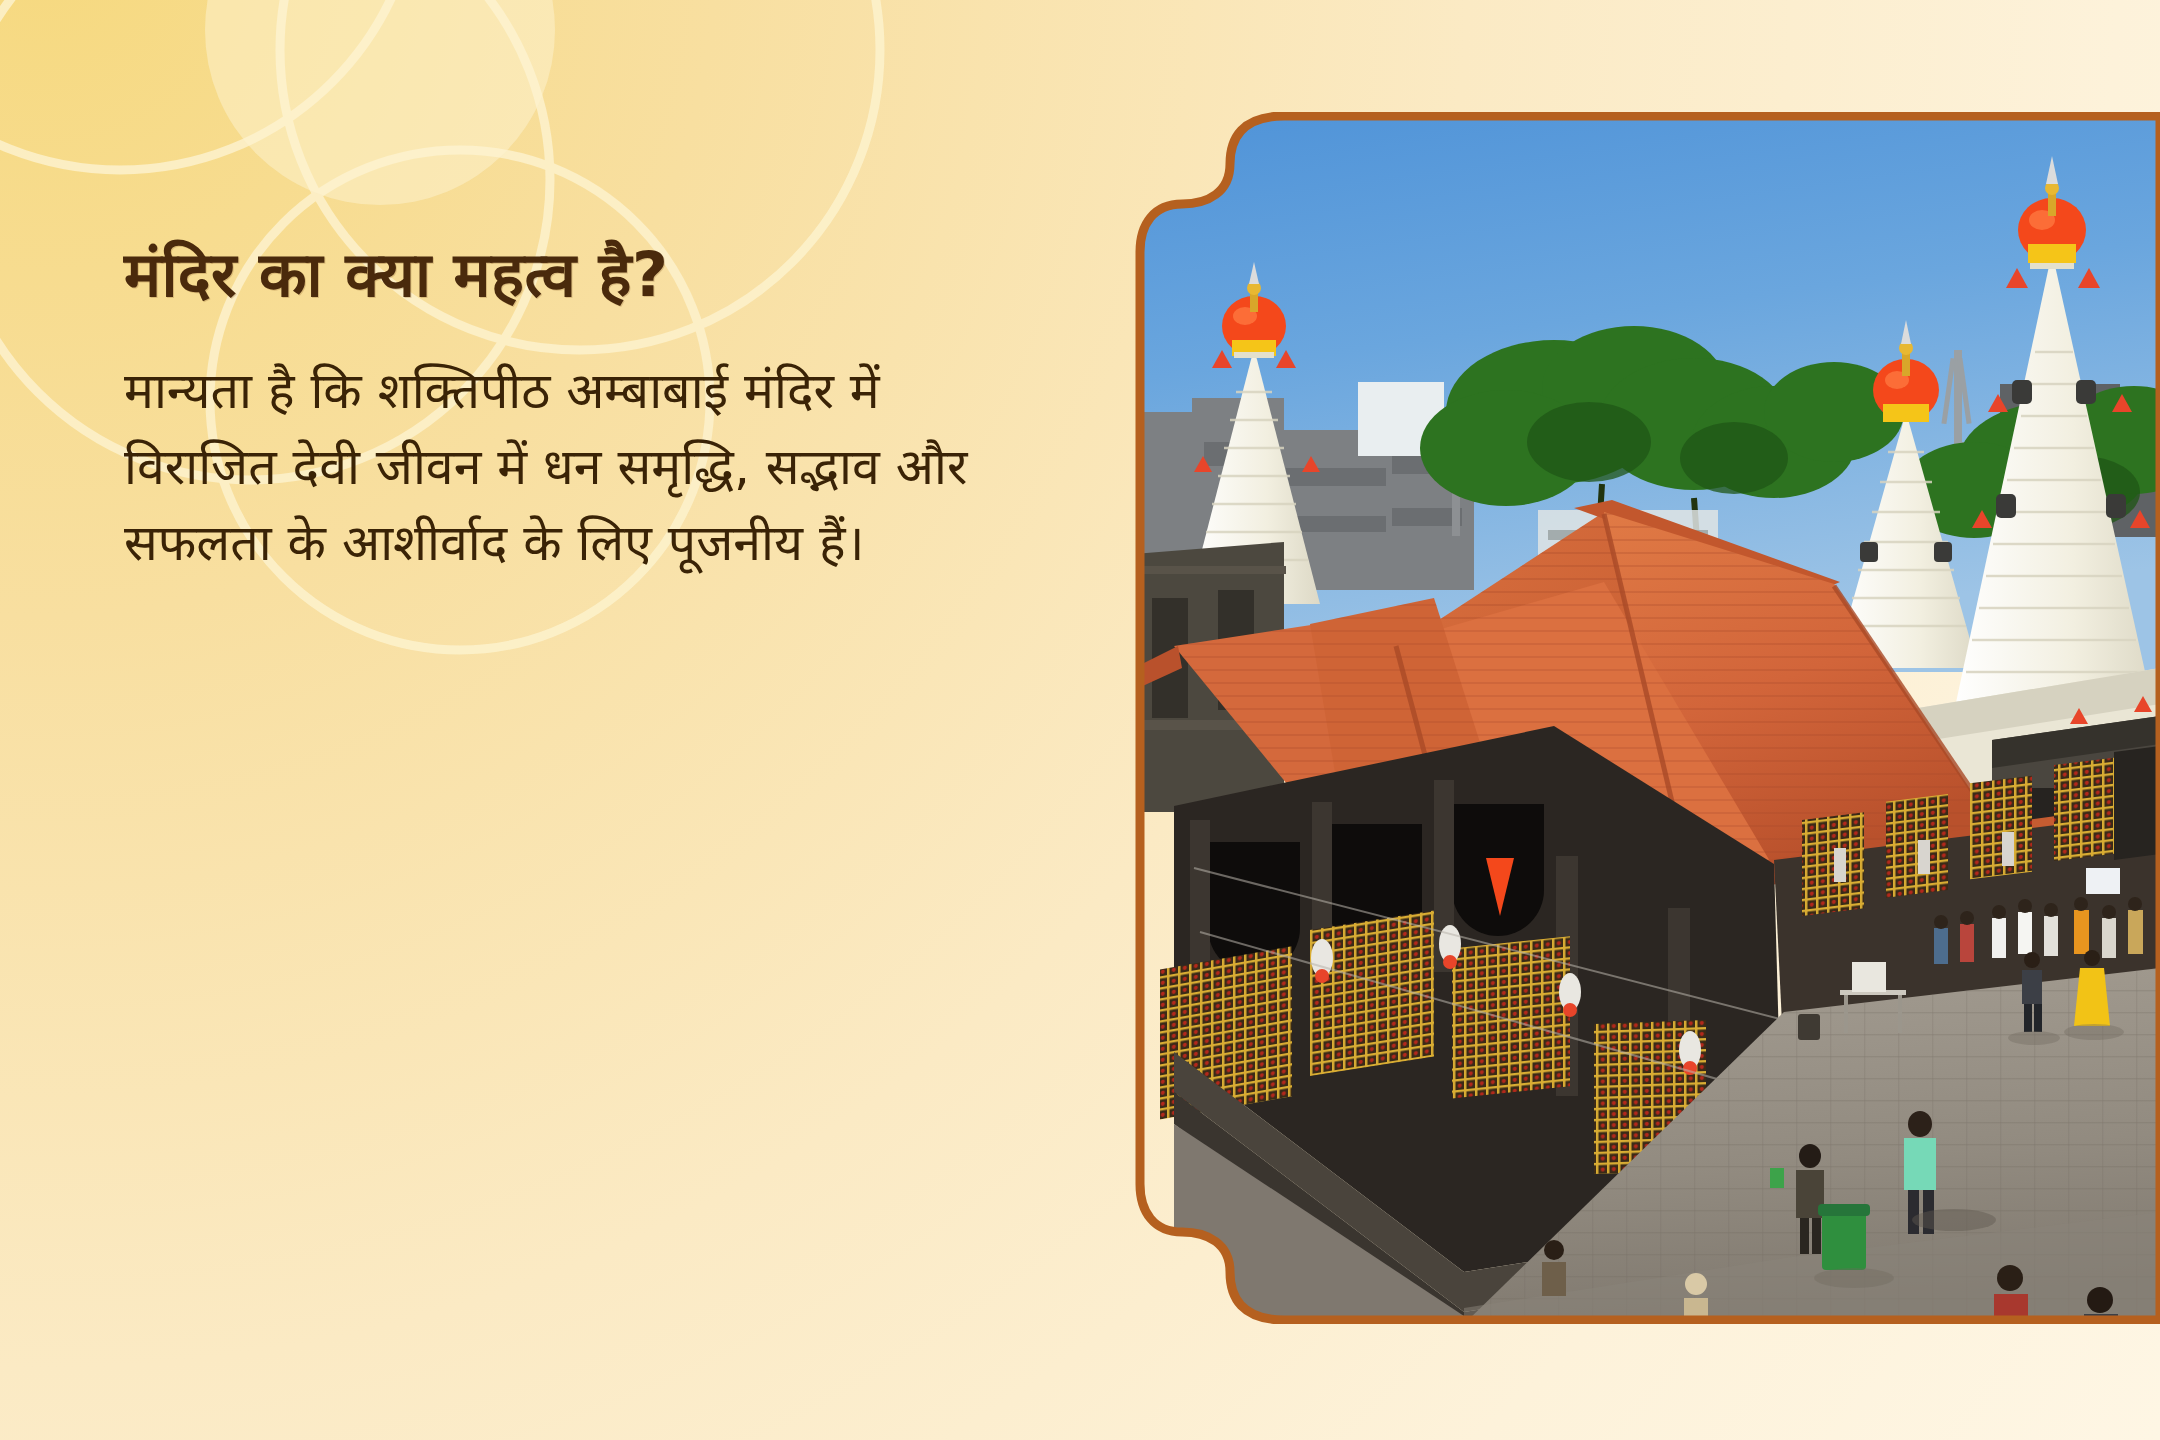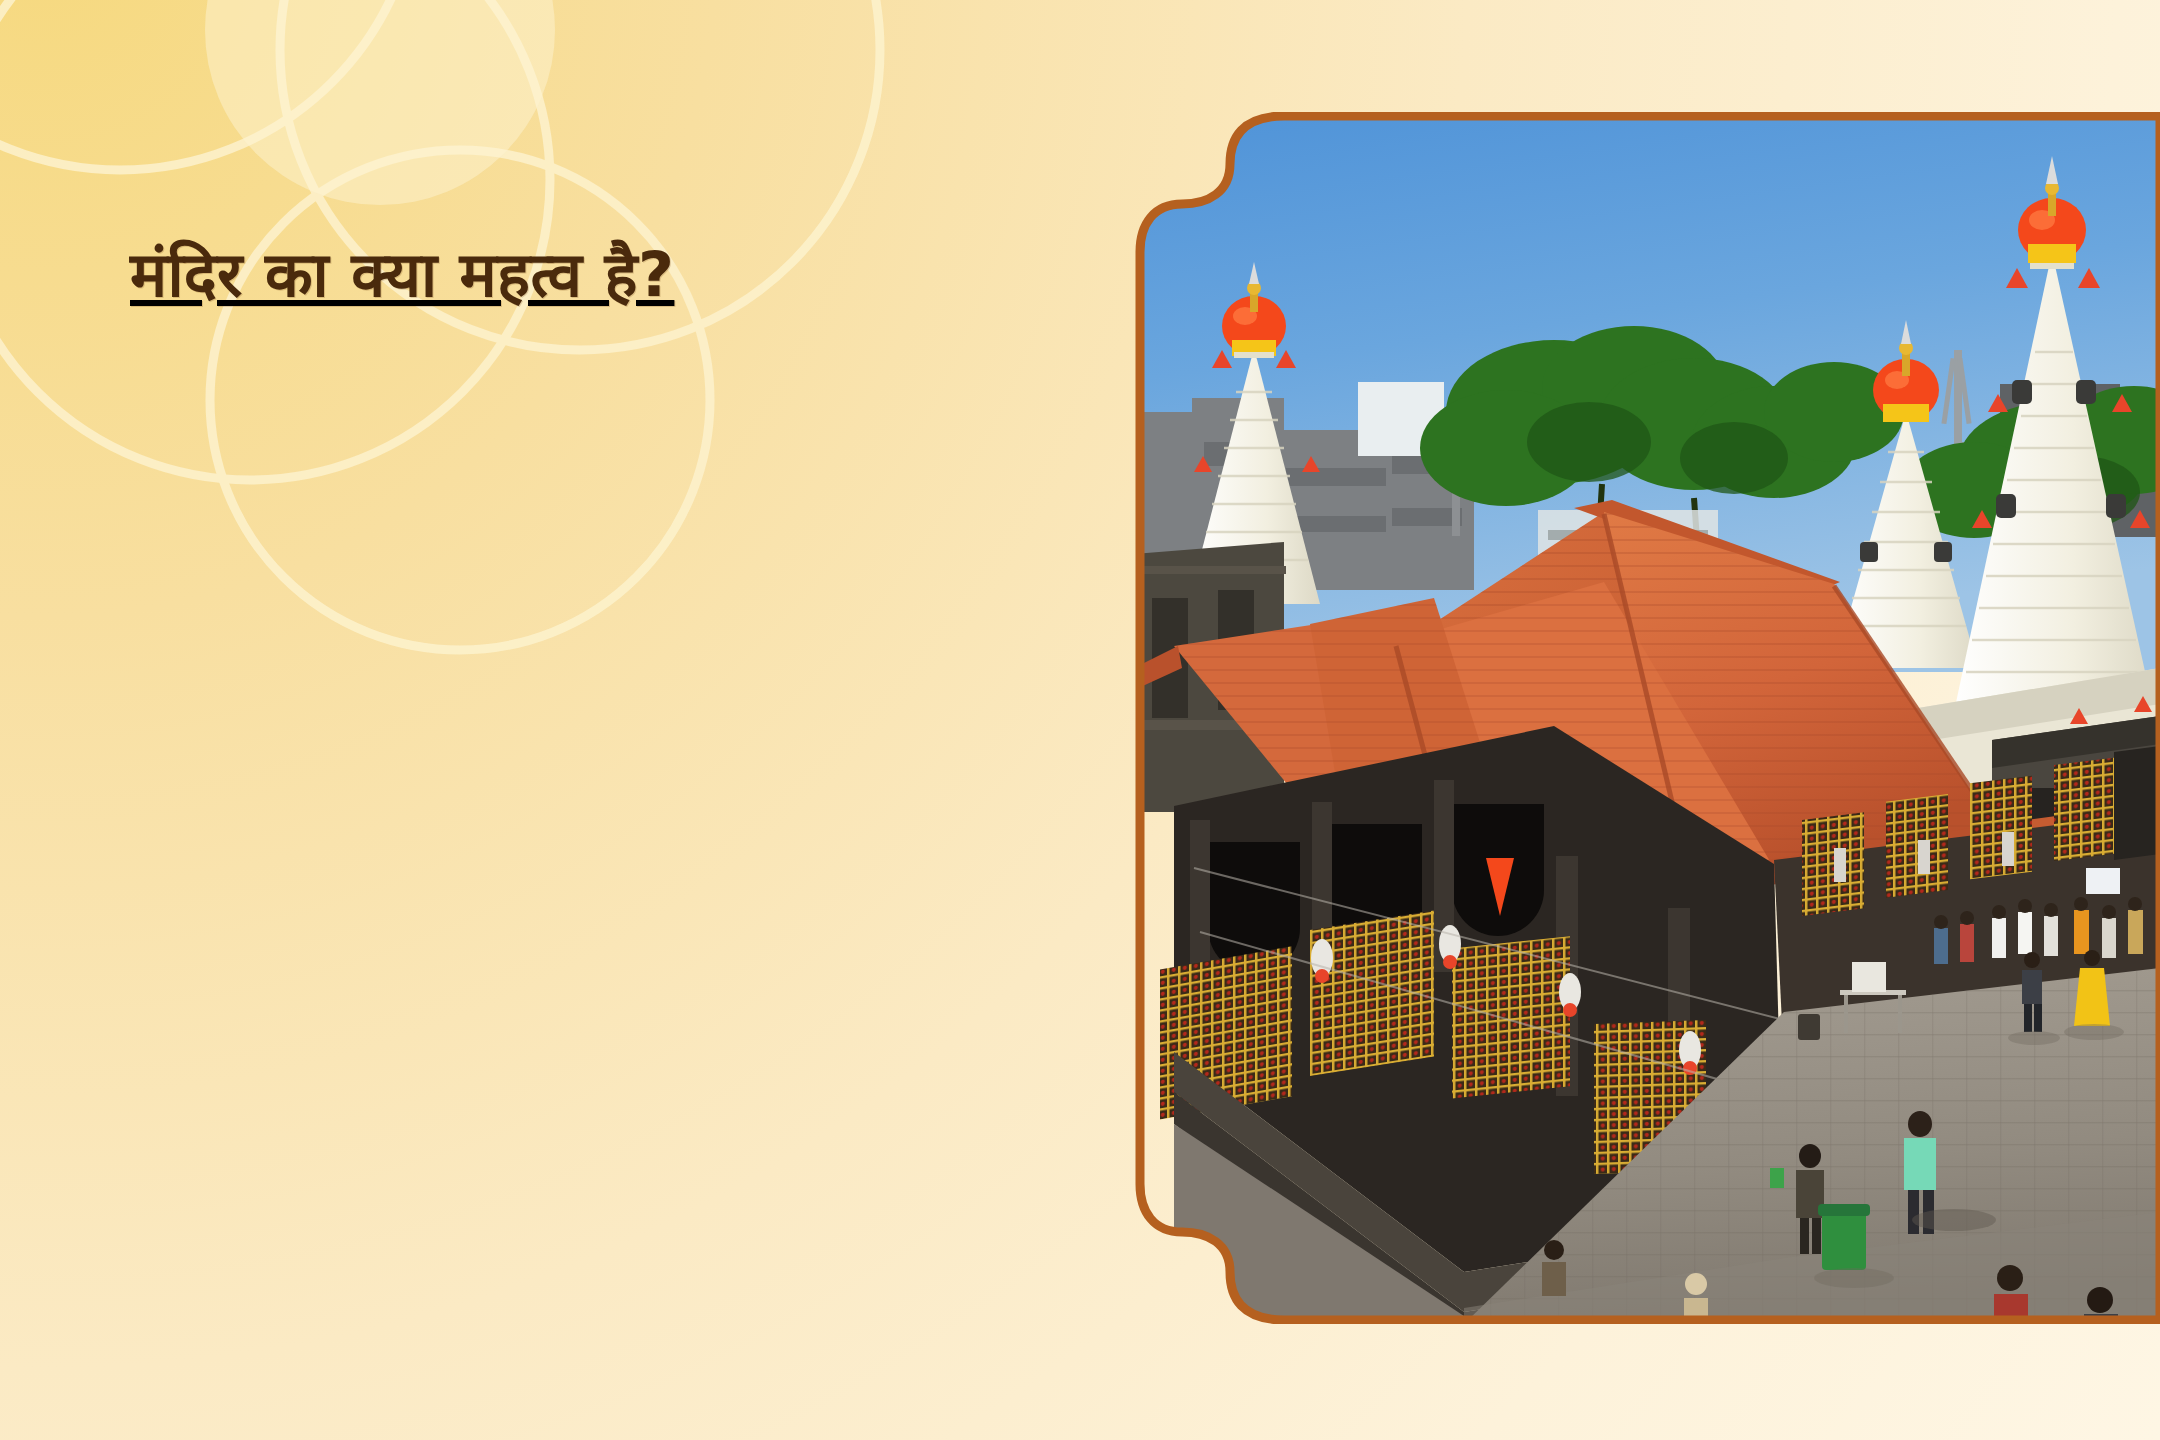--- a/index.html
+++ b/index.html
@@ -15,23 +15,22 @@
     position:absolute; inset:0;
     background:
       radial-gradient(circle at 2% -4%, #f6d97f 0%, #f8dfa0 26%, #fbeac4 55%, #fdf2da 80%, #fef6e4 100%);
   }
   .bg-ornaments { position:absolute; inset:0; overflow:hidden; }
   .bg-ornaments svg { position:absolute; top:-120px; left:-180px; }
 
   
   .text-col {
     position:absolute;
-    left:130px; top:238px;
+    left:124px; top:238px;
     width:900px;
-    text-decoration:underline;
   }
   .headline {
     font-family:"DejaVu Sans", sans-serif;
     font-weight:700;
     font-size:62px;
     line-height:1.18;
     color:#4a2a0c;
     letter-spacing:0.5px;
     white-space:nowrap;
     text-shadow:1px 1px 0 rgba(120,70,20,.22);
@@ -68,20 +67,21 @@
       <circle cx="640" cy="520" r="250"></circle>
     </g>
     <g fill="#fdf3d2" opacity="0.5">
       <circle cx="560" cy="150" r="175"></circle>
     </g>
   </svg>
 </div>
 
 <div class="text-col">
   <div class="headline">मंदिर का क्या महत्व है?</div>
+  <div class="body-copy">मान्यता है कि शक्तिपीठ अम्बाबाई मंदिर में विराजित देवी जीवन में धन समृद्धि, सद्भाव और सफलता के आशीर्वाद के लिए पूजनीय हैं।</div>
 </div>
 
 <div class="photo-frame">
 <svg viewBox="0 0 1026 1212" preserveAspectRatio="none" role="img">
   <defs>
 
     <clipPath id="frameClip">
       <path d="M 150 4
                L 1026 4
                L 1026 1208

